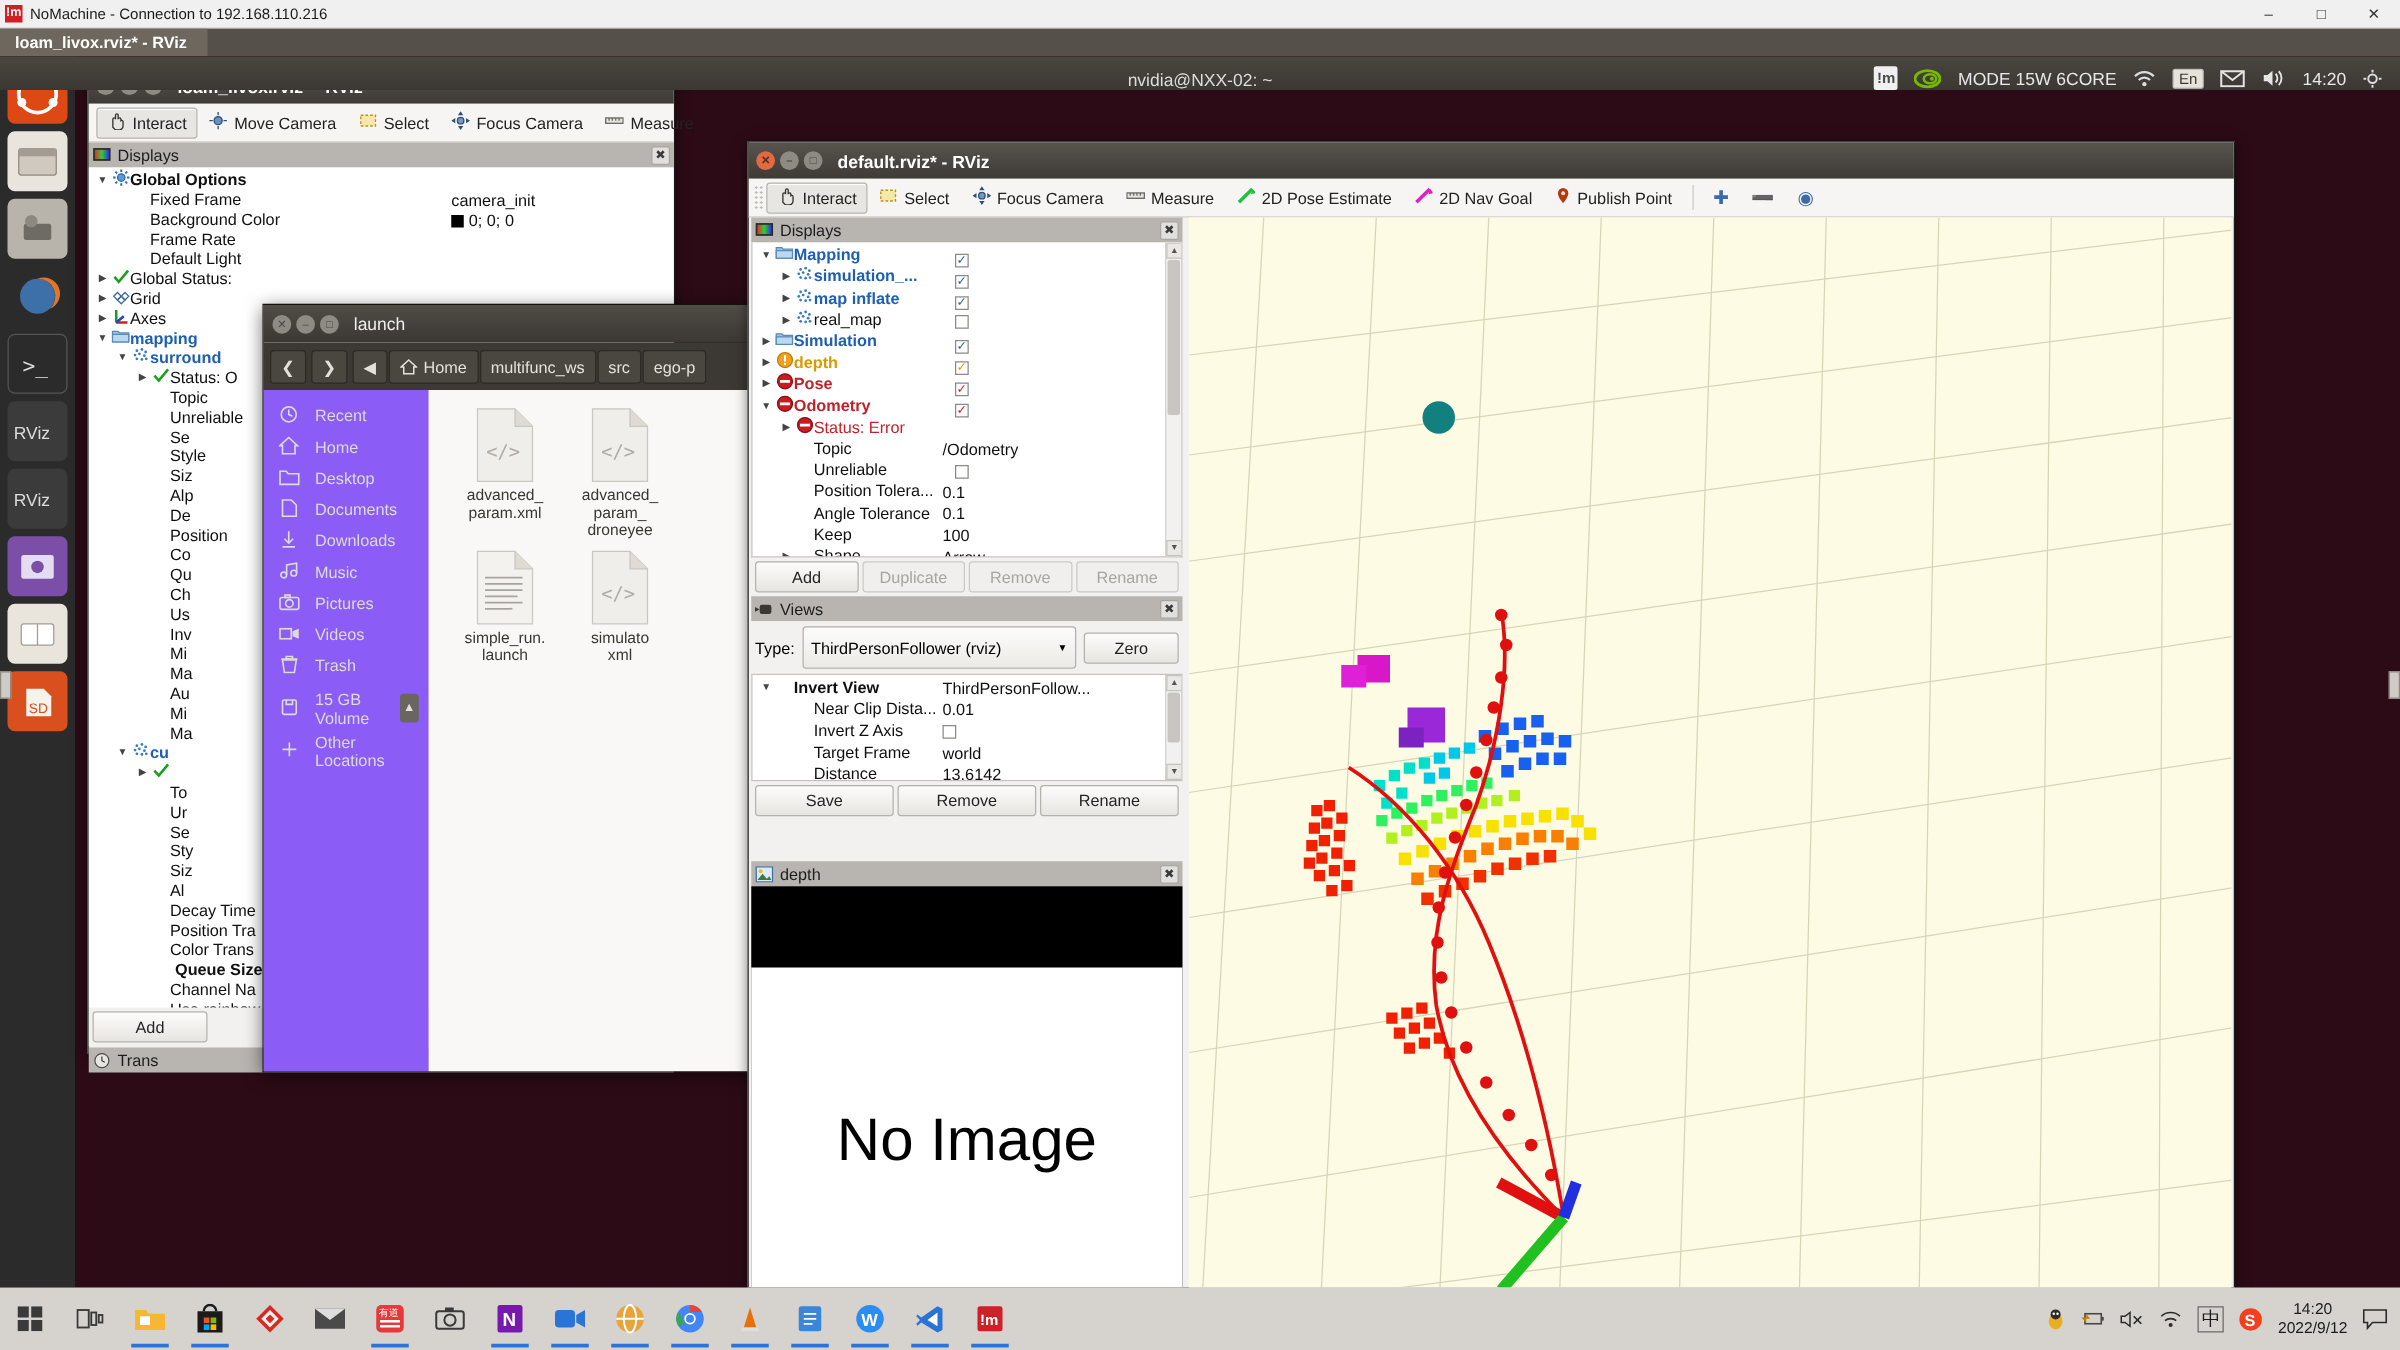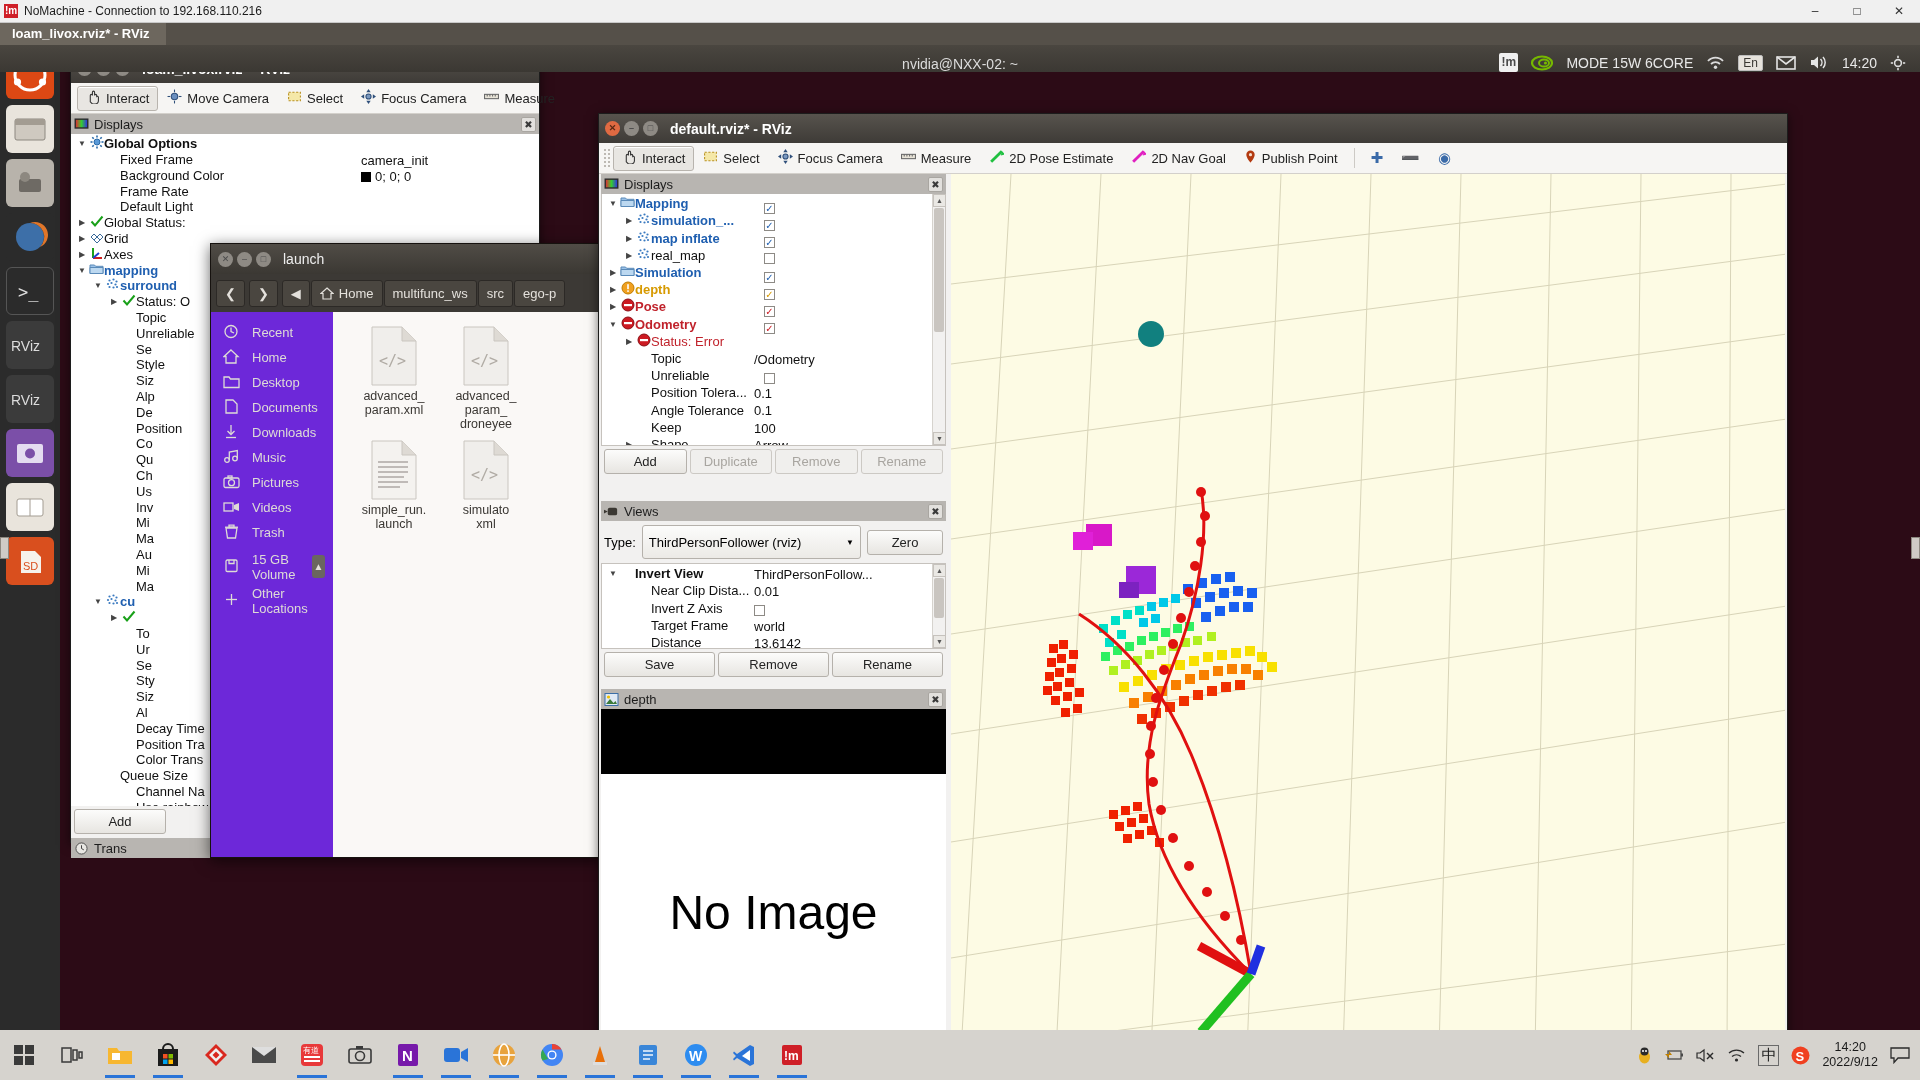--- a/index.html
+++ b/index.html
@@ -103,21 +103,21 @@
 
   
   .nautilus{ position:absolute; border:1px solid #16120f; box-shadow:0 3px 14px rgba(0,0,0,.6); }
   .n-title{ height:30px; background:linear-gradient(#504c46,#3b3833); display:flex;
     align-items:center; padding-left:7px; color:#eee; font-size:14px; }
   .n-path{ height:38px; background:#3c3935; display:flex; align-items:center; padding:0 5px; gap:4px;}
   .pbtn{ height:27px; min-width:27px; padding:0 8px; background:#4a4640;
     border:1px solid #2c2926; border-radius:3px; color:#e4e1dc; font-size:13px;
     display:flex; align-items:center; justify-content:center; gap:5px; }
   .n-body{ display:flex; height:calc(100% - 68px); }
-  .n-side{ width:122px; background:#6d28d9; padding-top:8px; }
+  .n-side{ width:132px; background:#8b5cf6; padding-top:8px; }
   .sitem{ height:25px; display:flex; align-items:center; gap:12px; padding-left:12px;
     color:#dedbd6; font-size:13px; }
   .sitem .si{ width:17px; text-align:center; }
   .n-main{ flex:1; background:#faf8f6; position:relative; overflow:hidden; }
   .fitem{ position:absolute; width:86px; text-align:center; font-size:12.5px; color:#3a3733; }
   .fthumb{ width:48px;height:60px;margin:0 auto 3px; position:relative; }
 
   
   #term{ position:absolute; background:#2d0922; overflow:hidden;
     font-family:"Liberation Mono", monospace; font-size:12px; }
@@ -609,21 +609,21 @@
         <div class="trow" style="position:absolute;left:36px;top:602.4px;">
           <span class="tw"></span>
           <span class="tico"></span>
           <span class="tlab">Position Tra</span>
         </div>
         <div class="trow" style="position:absolute;left:36px;top:618.2px;">
           <span class="tw"></span>
           <span class="tico"></span>
           <span class="tlab">Color Trans</span>
         </div>
-        <div class="trow" style="position:absolute;left:20px;top:634px;">
+        <div class="trow" style="position:absolute;left:40px;top:634px;font-weight:bold;">
           <span class="tw"></span>
           <span class="tico"></span>
           <span class="tlab">Queue Size</span>
         </div>
         <div class="trow" style="position:absolute;left:36px;top:649.8000000000001px;">
           <span class="tw"></span>
           <span class="tico"></span>
           <span class="tlab">Channel Na</span>
         </div>
         <div class="trow" style="position:absolute;left:36px;top:665.6px;">
@@ -1039,21 +1039,21 @@
           <div class="tval" style="left:152px;top:243.79999999999998px;">Arrow</div>
         </div>
       <div class="btnrow" id="dbtns">
           <div class="gbtn ">Add</div>
           <div class="gbtn dis">Duplicate</div>
           <div class="gbtn dis">Remove</div>
           <div class="gbtn dis">Rename</div>
         </div>
     </div>
 
-    <div style="position:absolute; left:2px; top:387px; width:345px;">
+    <div style="position:absolute; left:2px; top:363px; width:345px;">
       <div class="phead">
         <svg class="pico" viewBox="0 0 16 12">
           <rect x="4" y="2" width="10" height="8" rx="2" fill="#3b3833"></rect>
           <path d="M0 4 L4 6 L0 8 Z" fill="#3b3833"></path>
         </svg>
         <span>Views</span>
         <div class="px">✖</div>
       </div>
       <div style="display:flex;align-items:center;gap:6px;padding:4px 3px;background:#f2f1f0;">
         <span style="font-size:13px;">Type:</span>

